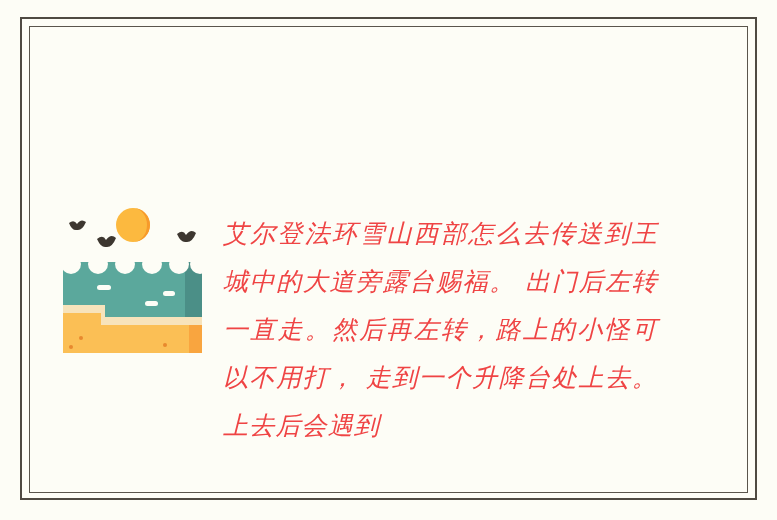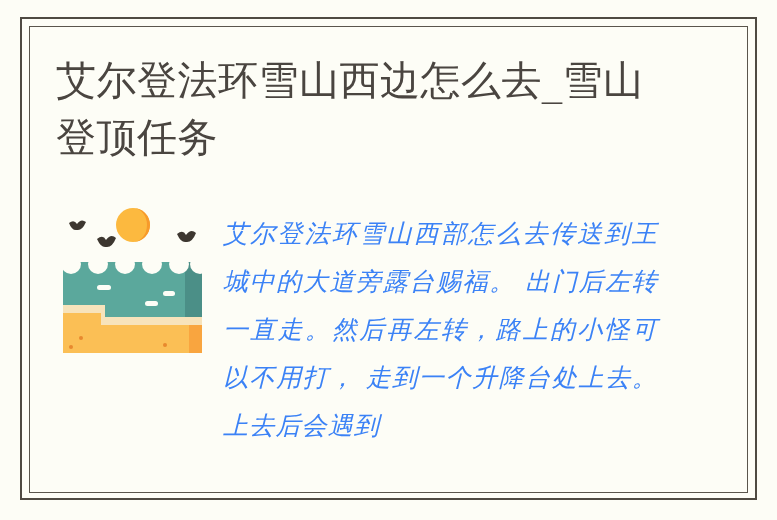--- a/index.html
+++ b/index.html
@@ -81,38 +81,37 @@
   }
 
   
   .body-text {
     position: absolute;
     left: 166px;
     top: 11px;
     width: 435px;
     font-size: 25px;
     line-height: 48px;
-    color: #3b82f6;
+    color: #ef4444;
     letter-spacing: 1.2px;
     text-align: justify;
     font-family: "DejaVu Serif", "Liberation Serif", serif;
     font-style: italic;
     font-weight: 400;
     word-break: break-all;
   }
 </style>
 </head>
 <body>
 
 <div id="canvas">
 
   <div class="frame-outer"></div>
   <div class="frame-inner"></div>
 
-  <div class="title">艾尔登法环雪山西边怎么去_雪山登顶任务</div>
 
   <div class="article-row">
 
     <div class="thumb">
       <svg viewBox="0 0 151 154" xmlns="http://www.w3.org/2000/svg">
 
         <rect x="0" y="0" width="151" height="154" fill="#fdfdf6"></rect>
 
         <g>
           <circle cx="76" cy="26" r="17" fill="#fcb93f"></circle>

